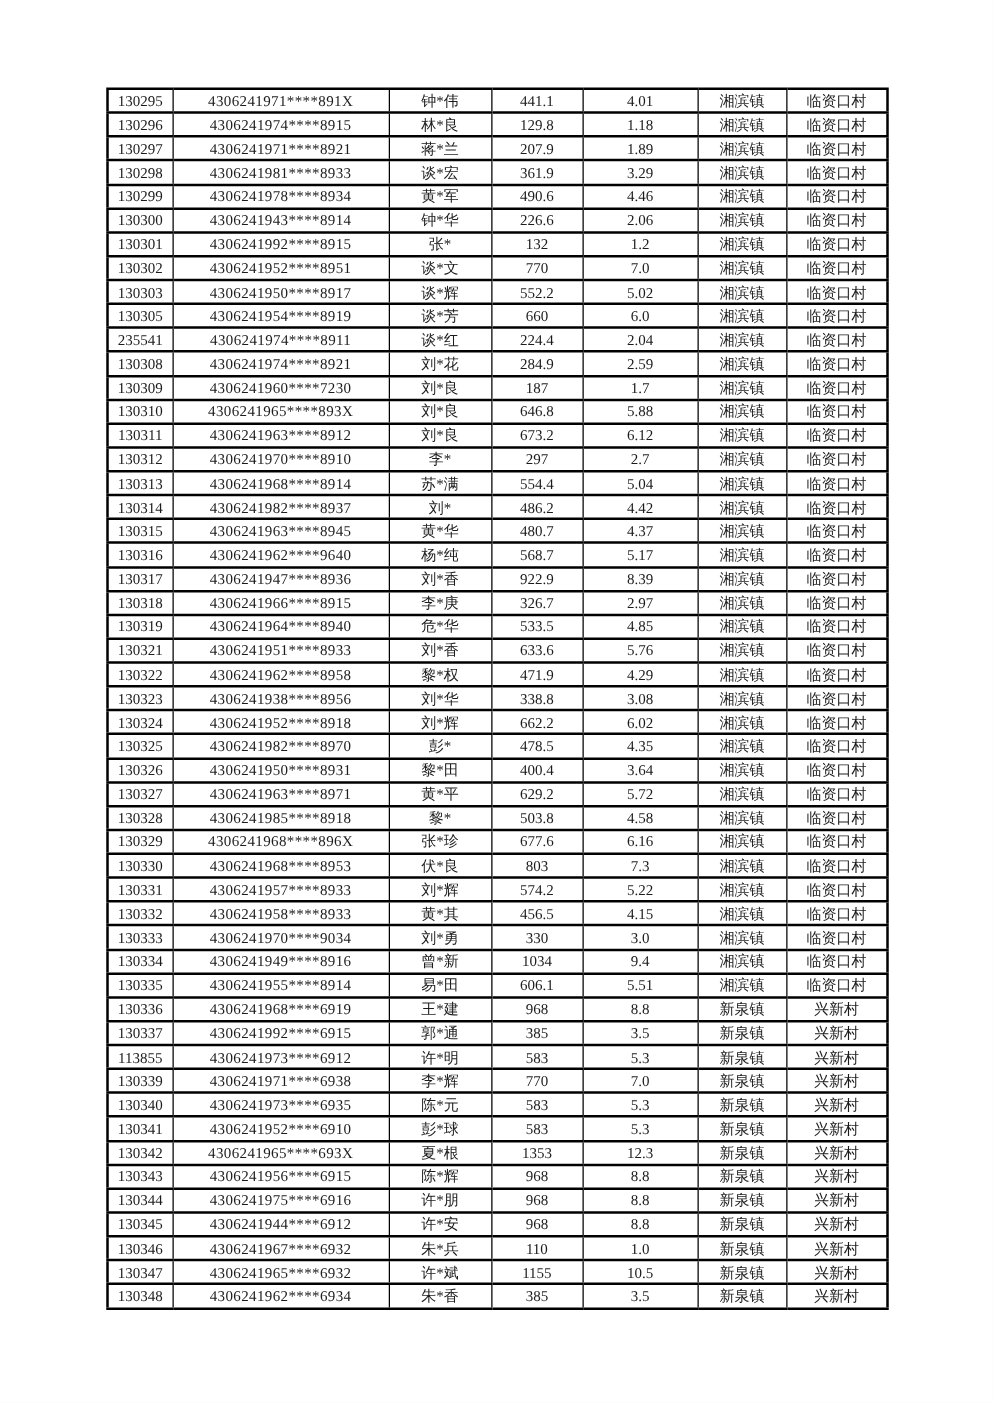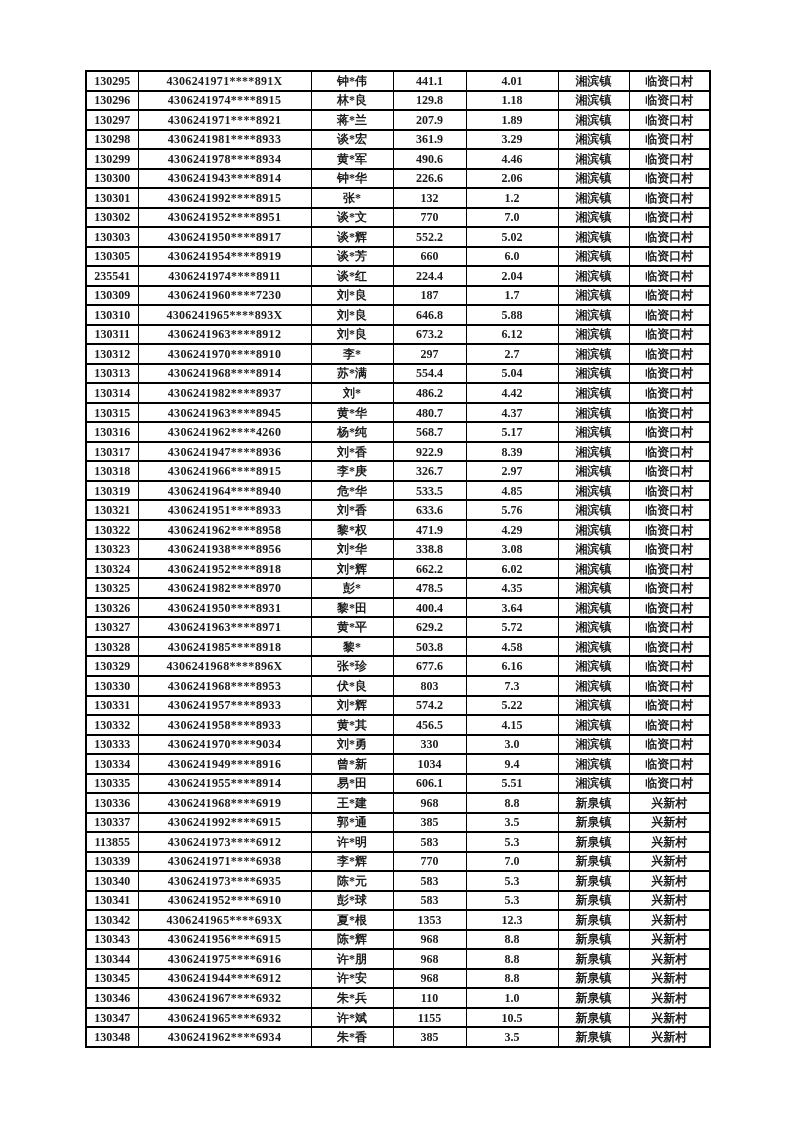--- a/index.html
+++ b/index.html
@@ -6,21 +6,20 @@
   body {
     width: 794px; height: 1122px;
     background: #f2f2f2;
     font-family: "Liberation Serif", "DejaVu Serif", serif;
   }
   .page {
     position: relative;
     width: 794px; height: 1122px;
     background: var(--page-bg, #ffffff);
     overflow: hidden;
-    font-weight: bold;
   }
   table.records {
     position: absolute;
     left: 85px; top: 70px;
     width: 624px; height: 978px;
     border-collapse: collapse;
     table-layout: fixed;
     border: 2px solid var(--line, #000000);
   }
   table.records td {
@@ -147,20 +146,29 @@
         <tr>
           <td class="c-serial">235541</td>
           <td class="c-id">4306241974****8911</td>
           <td class="c-name">谈*红</td>
           <td class="c-amount">224.4</td>
           <td class="c-value">2.04</td>
           <td class="c-town">湘滨镇</td>
           <td class="c-village">临资口村</td>
         </tr>
         <tr>
+          <td class="c-serial">130308</td>
+          <td class="c-id">4306241974****8921</td>
+          <td class="c-name">刘*花</td>
+          <td class="c-amount">284.9</td>
+          <td class="c-value">2.59</td>
+          <td class="c-town">湘滨镇</td>
+          <td class="c-village">临资口村</td>
+        </tr>
+        <tr>
           <td class="c-serial">130309</td>
           <td class="c-id">4306241960****7230</td>
           <td class="c-name">刘*良</td>
           <td class="c-amount">187</td>
           <td class="c-value">1.7</td>
           <td class="c-town">湘滨镇</td>
           <td class="c-village">临资口村</td>
         </tr>
         <tr>
           <td class="c-serial">130310</td>
@@ -211,21 +219,21 @@
           <td class="c-serial">130315</td>
           <td class="c-id">4306241963****8945</td>
           <td class="c-name">黄*华</td>
           <td class="c-amount">480.7</td>
           <td class="c-value">4.37</td>
           <td class="c-town">湘滨镇</td>
           <td class="c-village">临资口村</td>
         </tr>
         <tr>
           <td class="c-serial">130316</td>
-          <td class="c-id">4306241962****4260</td>
+          <td class="c-id">4306241962****9640</td>
           <td class="c-name">杨*纯</td>
           <td class="c-amount">568.7</td>
           <td class="c-value">5.17</td>
           <td class="c-town">湘滨镇</td>
           <td class="c-village">临资口村</td>
         </tr>
         <tr>
           <td class="c-serial">130317</td>
           <td class="c-id">4306241947****8936</td>
           <td class="c-name">刘*香</td>

